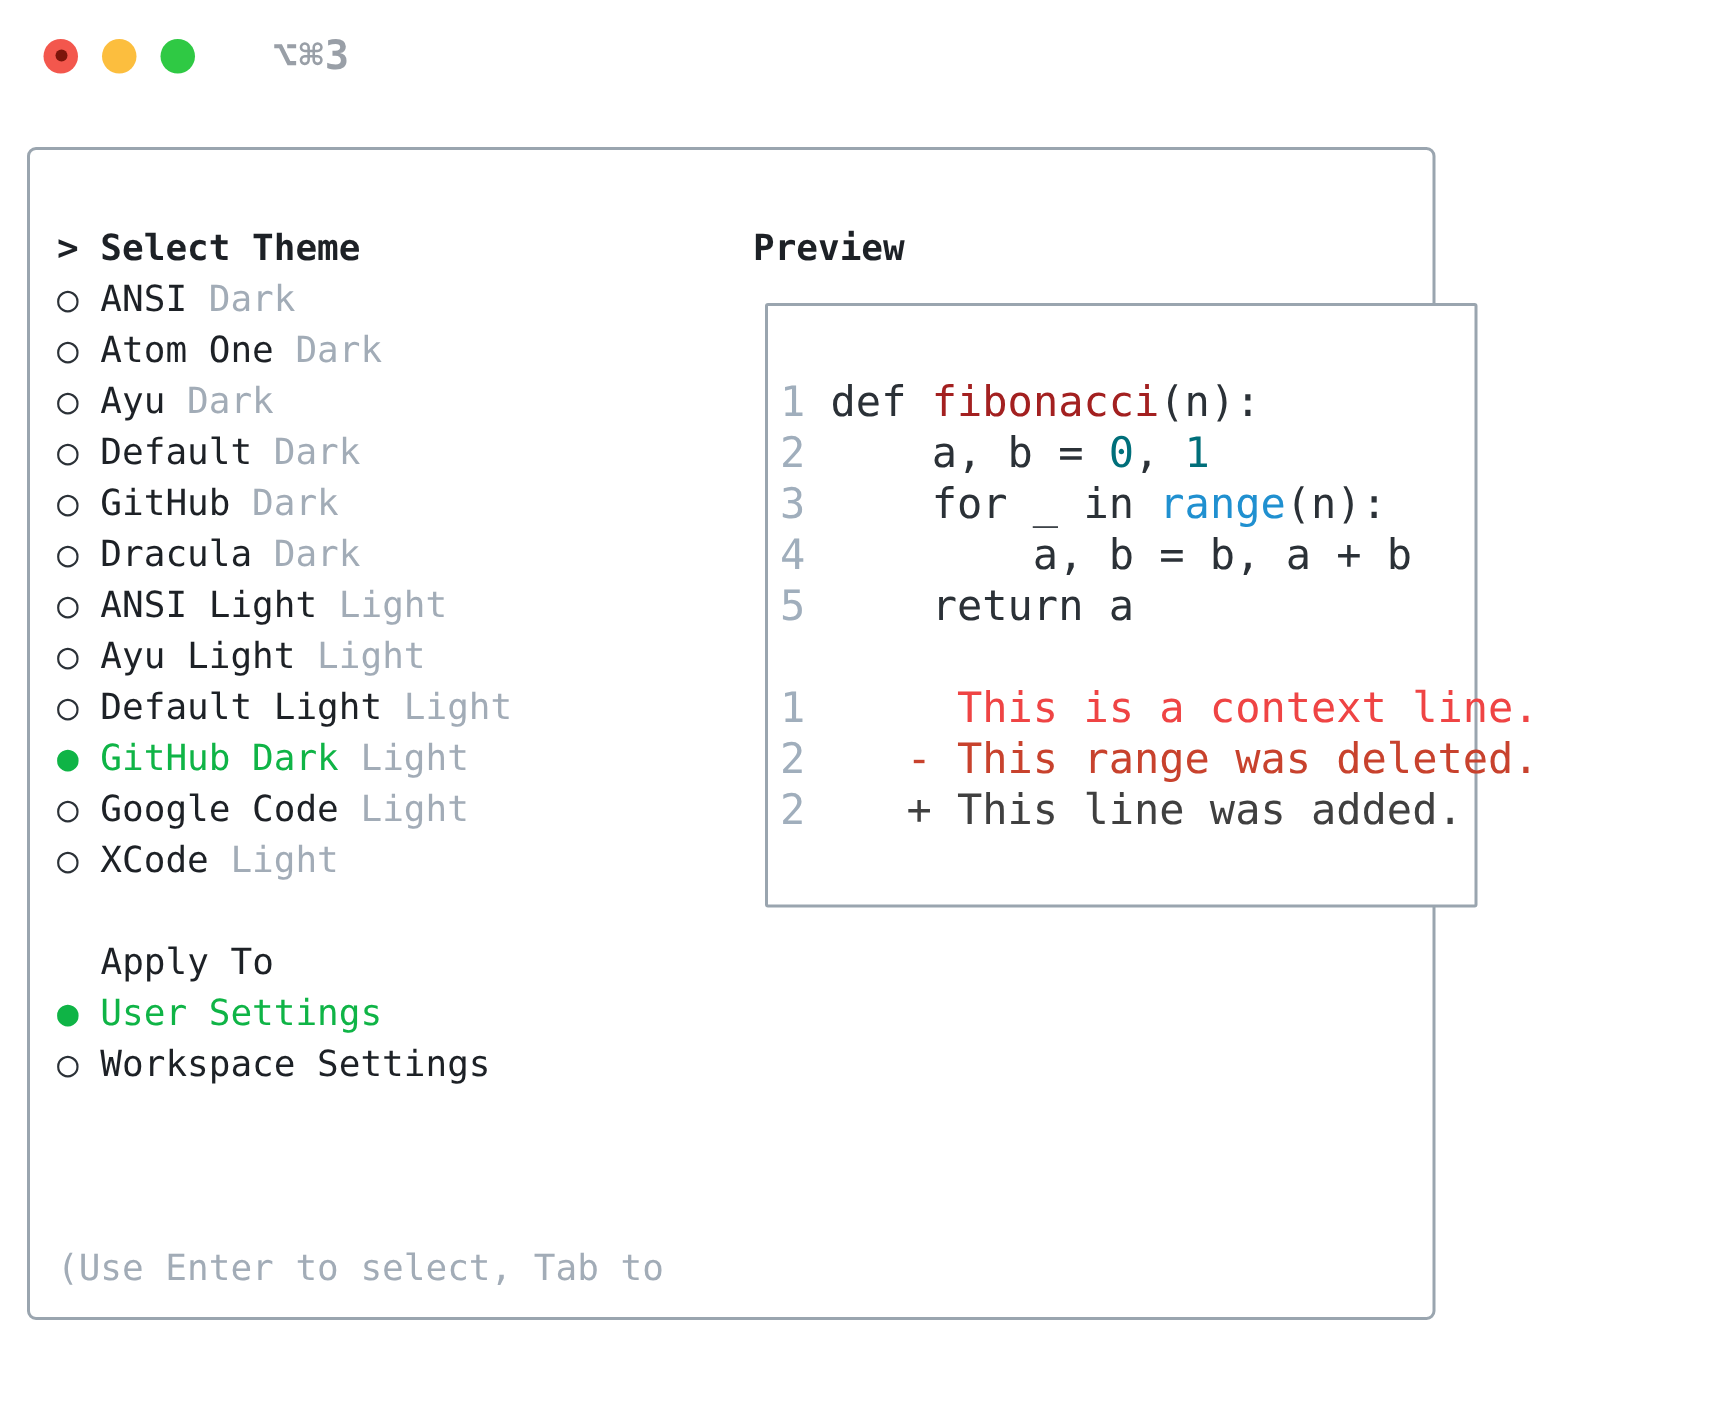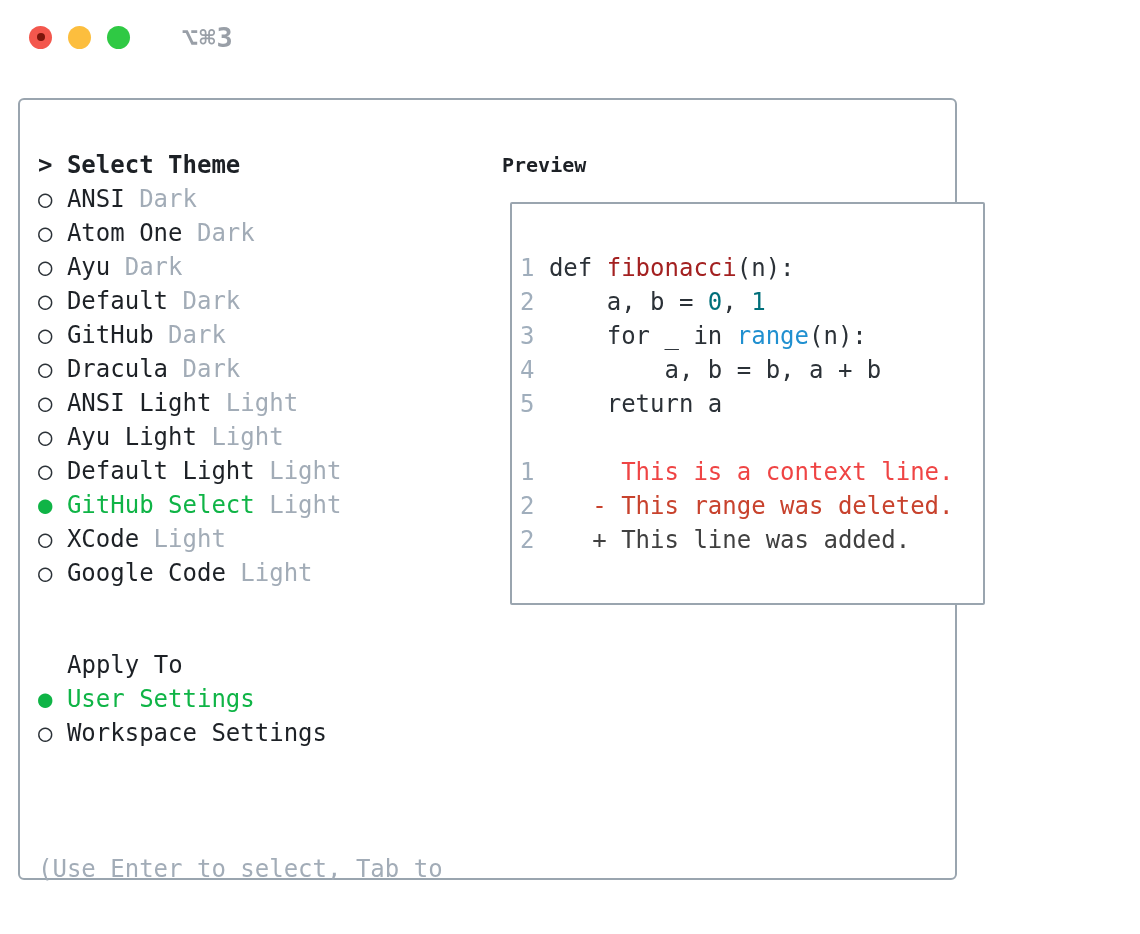--- a/index.html
+++ b/index.html
@@ -35,37 +35,37 @@
   .panel {
     position: absolute; left: 18px; top: 98px; width: 939px; height: 782px;
     border: 2px solid var(--panel-border); border-radius: 6px; background: #fff;
   }
   .left-col {
     position: absolute; left: 18px; top: 48px;
     font-size: 24px; line-height: 34px; color: var(--text-primary);
   }
   .row { white-space: pre; height: 34px; }
   .row.header { font-weight: bold; color: var(--text-primary); }
-  .row.subheader { margin-left: 29px; color: var(--text-primary); margin-top: 24px; }
+  .row.subheader { margin-left: 29px; color: var(--text-primary); }
   .spacer-row { height: 34px; }
   .bullet { color: #2b3137; }
   .row.selected .bullet, .row.selected .label { color: var(--accent-green); }
   .variant { color: var(--muted); }
   .hint { color: var(--muted); white-space: pre; line-height: 34px; }
   
   .preview-title {
     position: absolute; left: 482px; top: 48px;
-    font-size: 20px; line-height: 34px; font-weight: bold; color: var(--text-primary);
+    font-size: 24px; line-height: 34px; font-weight: bold; color: var(--text-primary);
   }
   .preview-box {
     position: absolute; left: 490px; top: 102px; width: 475px; height: 403px;
     border: 2px solid var(--panel-border); border-radius: 2px;
     padding: 47px 0 0 8px; background: #fff;
   }
-  .code-row { white-space: pre; height: 34px; font-size: 24px; line-height: 34px; }
+  .code-row { white-space: pre; height: 34px; font-size: 28px; line-height: 34px; }
   .ln { color: var(--line-number); }
 </style>
 </head>
 <body>
 
 <div class="window">
 
   <div class="titlebar">
     <span class="tl red">
         <span class="dot"></span>
@@ -82,23 +82,23 @@
       <div id="theme-list">
           <div class="row"><span class="bullet">○</span> <span class="label">ANSI</span> <span class="variant">Dark</span></div>
           <div class="row"><span class="bullet">○</span> <span class="label">Atom One</span> <span class="variant">Dark</span></div>
           <div class="row"><span class="bullet">○</span> <span class="label">Ayu</span> <span class="variant">Dark</span></div>
           <div class="row"><span class="bullet">○</span> <span class="label">Default</span> <span class="variant">Dark</span></div>
           <div class="row"><span class="bullet">○</span> <span class="label">GitHub</span> <span class="variant">Dark</span></div>
           <div class="row"><span class="bullet">○</span> <span class="label">Dracula</span> <span class="variant">Dark</span></div>
           <div class="row"><span class="bullet">○</span> <span class="label">ANSI Light</span> <span class="variant">Light</span></div>
           <div class="row"><span class="bullet">○</span> <span class="label">Ayu Light</span> <span class="variant">Light</span></div>
           <div class="row"><span class="bullet">○</span> <span class="label">Default Light</span> <span class="variant">Light</span></div>
-          <div class="row selected"><span class="bullet">●</span> <span class="label">GitHub Select</span> <span class="variant">Light</span></div>
+          <div class="row selected"><span class="bullet">●</span> <span class="label">GitHub Dark</span> <span class="variant">Light</span></div>
+          <div class="row"><span class="bullet">○</span> <span class="label">Google Code</span> <span class="variant">Light</span></div>
           <div class="row"><span class="bullet">○</span> <span class="label">XCode</span> <span class="variant">Light</span></div>
-          <div class="row"><span class="bullet">○</span> <span class="label">Google Code</span> <span class="variant">Light</span></div>
         </div>
       <div class="spacer-row"></div>
       <div class="row subheader"><span>Apply To</span></div>
       <div id="apply-to-list">
           <div class="row selected"><span class="bullet">●</span> <span class="label">User Settings</span></div>
           <div class="row"><span class="bullet">○</span> <span class="label">Workspace Settings</span></div>
         </div>
       <div class="spacer-row"></div>
       <div class="hint">
         <div>(Use Enter to select, Tab to</div>

